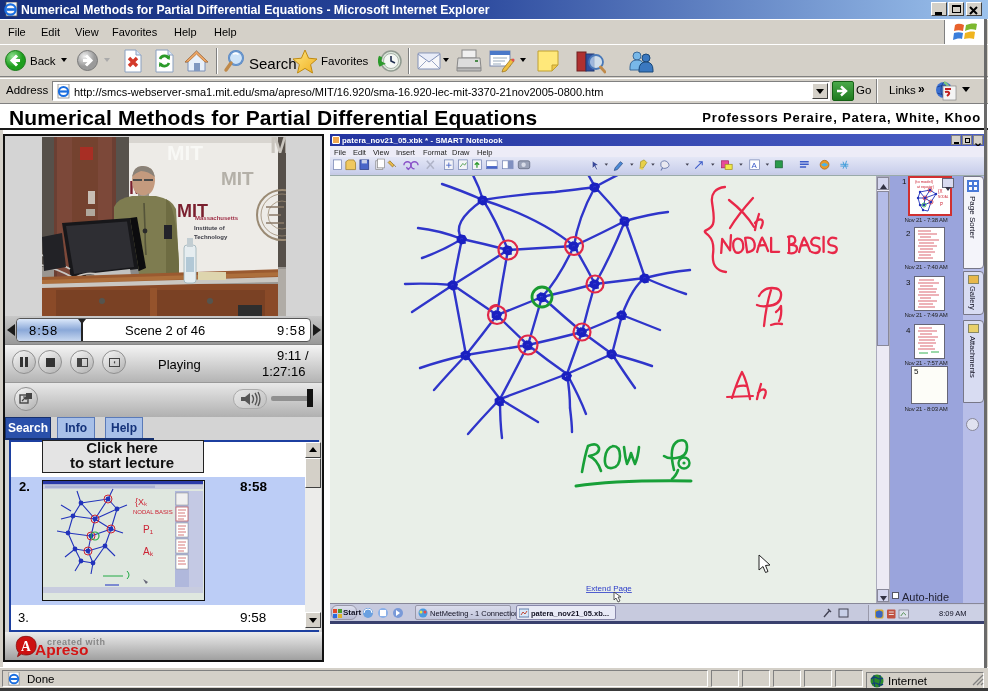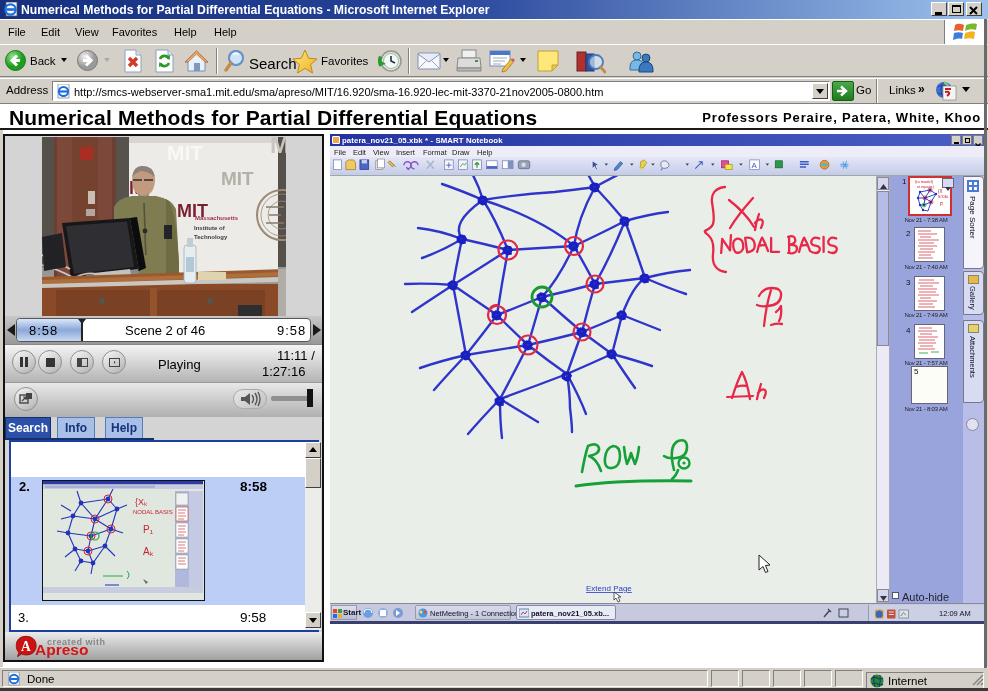--- a/index.html
+++ b/index.html
@@ -302,21 +302,21 @@
       <div class="abs" style="left:7px;top:7px;width:9px;height:9px;background:#333"></div>
     </div>
     <div class="abs" style="left:65px;top:5px;width:24px;height:24px;border-radius:50%;background:linear-gradient(145deg,#f8f8f8,#b0b0b0);border:1px solid #909090">
       <div class="abs" style="left:6px;top:7px;width:11px;height:9px;border:1.5px solid #444"></div>
       <div class="abs" style="left:6px;top:7px;width:5px;height:9px;background:#444"></div>
     </div>
     <div class="abs" style="left:97px;top:5px;width:24px;height:24px;border-radius:50%;background:linear-gradient(145deg,#f8f8f8,#b0b0b0);border:1px solid #909090">
       <div class="abs" style="left:6px;top:7px;width:11px;height:9px;border:1.5px solid #444;font-size:6px;color:#444;text-align:center;line-height:7px">◖</div>
     </div>
     <div class="abs" style="left:153px;top:12px;font-size:13px;color:#000">Playing</div>
-    <div class="abs" style="left:272px;top:3px;font-size:13px;color:#000">11:11 /</div>
+    <div class="abs" style="left:272px;top:3px;font-size:13px;color:#000">9:11 /</div>
     <div class="abs" style="left:257px;top:19px;font-size:13px;color:#000">1:27:16</div>
   </div>
 
   <div class="abs" style="left:0;top:246px;width:317px;height:35px;background:linear-gradient(180deg,#e8e8e8,#b0b0b0);border-top:1px solid #999">
     <div class="abs" style="left:9px;top:4px;width:24px;height:24px;border-radius:50%;background:linear-gradient(145deg,#f8f8f8,#b0b0b0);border:1px solid #909090">
       <svg width="22" height="22" viewBox="0 0 22 22">
           <rect x="5" y="7" width="8" height="8" fill="none" stroke="#444" stroke-width="1.4"></rect>
           <rect x="11" y="5" width="6" height="6" fill="#444"></rect>
           <path d="M7 13 L11 9 M11 9 h-3 M11 9 v3" stroke="#444" stroke-width="1.2"></path>
         </svg>
@@ -333,20 +333,23 @@
 
   <div class="abs" style="left:0;top:281px;width:317px;height:23px;background:#d4d4d4">
     <div class="abs" style="left:0px;top:0px;width:46px;height:23px;background:#2a50aa;border:1px solid #16306e;color:#fff;font-weight:bold;font-size:12px;text-align:center;line-height:21px">Search</div>
     <div class="abs" style="left:52px;top:0px;width:38px;height:23px;background:#a8c0e8;border:1px solid #5a7ab8;color:#14327a;font-weight:bold;font-size:12px;text-align:center;line-height:21px">Info</div>
     <div class="abs" style="left:100px;top:0px;width:38px;height:23px;background:#a8c0e8;border:1px solid #5a7ab8;color:#14327a;font-weight:bold;font-size:12px;text-align:center;line-height:21px">Help</div>
   </div>
   <div class="abs" style="left:0;top:302px;width:149px;height:2px;background:#16306e"></div>
 
   <div class="abs" style="left:4px;top:304px;width:310px;height:192px;background:#fff;border:2px solid #1c3fa0">
 
+    <div class="abs" style="left:31px;top:-2px;width:162px;height:33px;background:#e4e4e4;border:1px solid #222">
+      <div class="abs" style="left:0;top:-1px;width:158px;text-align:center;font-size:15px;font-weight:bold;color:#111;line-height:15px">Click here<br>to start lecture</div>
+    </div>
 
     <div class="abs" style="left:0px;top:35px;width:294px;height:128px;background:#bccdf6">
       <div class="abs" style="left:8px;top:2px;font-size:13px;font-weight:bold;color:#000">2.</div>
       <div class="abs" style="left:31px;top:3px;width:163px;height:121px;background:#dfe7df;border:1px solid #111">
         <svg width="160" height="117" viewBox="0 0 160 117">
           <rect x="0" y="0" width="160" height="117" fill="#dfe7df"></rect>
           <rect x="0" y="0" width="160" height="3.5" fill="#2a3aa8"></rect>
           <rect x="0" y="3.5" width="160" height="4.5" fill="#c8ccdf"></rect>
           <rect x="2" y="4.5" width="110" height="2.5" fill="#aab2d4"></rect>
           <rect x="132" y="10" width="14" height="96" fill="#b0b8dc"></rect>
@@ -732,21 +735,21 @@
       <div class="abs" style="left:4px;top:14px;font-size:7.5px;color:#112;writing-mode:vertical-rl">Gallery</div>
     </div>
     <div class="abs" style="left:0px;top:144px;width:21px;height:83px;background:#d8dcf2;border:1px solid #778;border-radius:0 4px 4px 0">
       <div class="abs" style="left:4px;top:3px;width:11px;height:9px;background:#e8d06a;border:1px solid #886"></div>
       <div class="abs" style="left:4px;top:15px;font-size:7.5px;color:#112;writing-mode:vertical-rl">Attachments</div>
     </div>
     <div class="abs" style="left:3px;top:242px;width:13px;height:13px;border-radius:50%;background:#e0e2f0;border:1px solid #889"></div>
   </div>
 
   <div class="abs" style="left:0;top:469px;width:656px;height:18px;background:#c7cade;border-top:1px solid #889">
-    <div class="abs" style="left:1px;top:1px;width:26px;height:15px;background:linear-gradient(180deg,#dee0ee,#b8bcd4);border:1px solid #99a;border-radius:0">
+    <div class="abs" style="left:1px;top:1px;width:26px;height:15px;background:linear-gradient(180deg,#dee0ee,#b8bcd4);border:1px solid #99a;border-radius:6px">
       <svg width="9" height="9" viewBox="0 0 9 9" style="position:absolute;left:1px;top:3px">
           <rect x="0" y="0" width="4" height="4" fill="#e04a2a"></rect>
           <rect x="5" y="0" width="4" height="4" fill="#4a9a2a"></rect>
           <rect x="0" y="5" width="4" height="4" fill="#2a6ae0"></rect>
           <rect x="5" y="5" width="4" height="4" fill="#e0b42a"></rect>
         </svg>
       <div class="abs" style="left:11px;top:2px;font-size:8px;font-weight:bold;color:#112">Start</div>
     </div>
     <svg class="abs" style="left:32px;top:3px" width="46" height="12" viewBox="0 0 46 12">
       <circle cx="6" cy="6" r="5" fill="#6aa0e0"></circle>
@@ -777,21 +780,21 @@
     </svg>
     <div class="abs" style="left:538px;top:1px;width:117px;height:16px;background:#ccd0e4;border-left:1px solid #99a">
       <svg class="abs" style="left:6px;top:4px" width="36" height="10" viewBox="0 0 36 10">
         <rect x="0" y="0.5" width="8.5" height="9" rx="1.5" fill="#d8ac2a"></rect>
           <path d="M4.2 1.2 l3.4 1.6 v3.4 q0 2.6,-3.4 2.6 q-3.4 0,-3.4 -2.6 v-3.4 Z" fill="#3a66c0"></path>
         <rect x="12" y="0.5" width="8.5" height="9" rx="1" fill="#c05040"></rect>
           <path d="M13.8 3 h5 M13.8 5.5 h5" stroke="#eee" stroke-width="0.9"></path>
         <rect x="24" y="1" width="9.5" height="8" fill="#dfe2ee" stroke="#778" stroke-width="0.7"></rect>
           <path d="M25.8 7 l2.6 -3.4 l2.6 2.6" stroke="#4a8a4a" stroke-width="0.9" fill="none"></path>
       </svg>
-      <div class="abs" style="left:70px;top:4px;font-size:7.5px;color:#112">12:09 AM</div>
+      <div class="abs" style="left:70px;top:4px;font-size:7.5px;color:#112">8:09 AM</div>
     </div>
   </div>
   <div class="abs" style="left:0;top:487px;width:656px;height:3px;background:#39406e"></div>
 
   <svg class="abs" style="left:428px;top:420px" width="14" height="20" viewBox="0 0 14 20">
     <path d="M1 1 L1 16 L5 12.5 L7.5 18.5 L10 17.5 L7.5 11.5 L12 11 Z" fill="#fff" stroke="#222" stroke-width="1"></path>
   </svg>
 </div>
 
 <div class="abs" style="left:0;top:667px;width:988px;height:21px;background:#d4d0c8;border-top:1px solid #fff">

